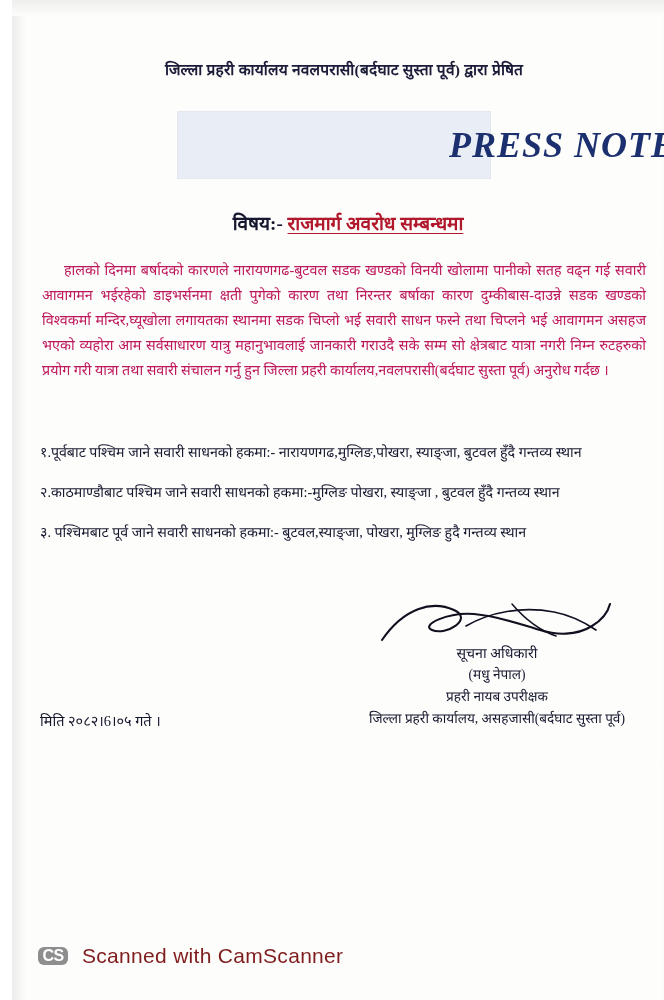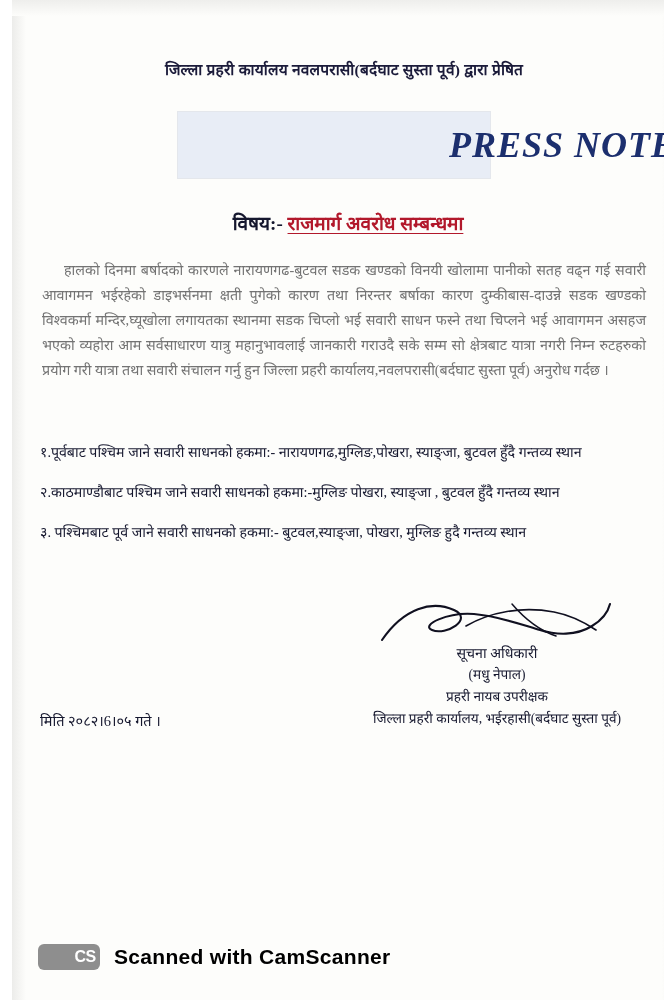--- a/index.html
+++ b/index.html
@@ -91,21 +91,21 @@
     text-underline-offset: 3px;
   }
 
   .body-para {
     position: absolute;
     top: 258px;
     left: 30px;
     width: 604px;
     font-size: 14.3px;
     line-height: 25px;
-    color: #737373;
+    color: #be185d;
     text-align: justify;
     text-indent: 22px;
   }
 
   .nimna-center {
     position: absolute;
     top: 402px;
     left: 0;
     width: 664px;
     text-align: center;
@@ -159,39 +159,37 @@
   .watermark {
     position: absolute;
     left: 26px;
     top: 944px;
     display: flex;
     align-items: center;
     gap: 14px;
   }
   .cs-logo {
     width: 30px;
-    height: 26px;
+    height: 18px;
     border-radius: 6px;
     background: #8e8e8e;
     color: #ffffff;
     font-family: "Liberation Sans", sans-serif;
     font-weight: bold;
     font-size: 16px;
     display: flex;
     align-items: center;
     justify-content: center;
     letter-spacing: -.5px;
-    padding-left: 32px;
   }
   .cs-text {
     font-family: "Liberation Sans", sans-serif;
     font-size: 21px;
-    color: #000000;
+    color: #7f1d1d;
     letter-spacing: .3px;
-    font-weight: bold;
   }
 </style>
 </head>
 <body>
 
 <div class="page">
 
   <div class="paper-edge-left"></div>
   <div class="paper-edge-right"></div>
   <div class="paper-edge-top"></div>
@@ -217,21 +215,21 @@
 
   <div class="signature-block">
     <svg class="signature-mark" viewBox="0 0 250 52">
       <path d="M12,44 C34,12 62,4 84,14 C104,23 76,40 62,34 C50,29 78,16 104,18 C128,20 150,28 170,34 C186,39 206,40 222,30 C232,24 238,16 240,8" fill="none" stroke="#101020" stroke-width="2.1" stroke-linecap="round"></path>
       <path d="M96,30 C120,16 152,10 184,16 C200,19 214,26 226,34" fill="none" stroke="#101020" stroke-width="1.6" stroke-linecap="round"></path>
       <path d="M142,8 C154,22 168,34 186,40" fill="none" stroke="#101020" stroke-width="1.5" stroke-linecap="round"></path>
     </svg>
     <div class="sig-line" style="margin-top:34px;">सूचना अधिकारी</div>
     <div class="sig-line sig-name">(मधु नेपाल)</div>
     <div class="sig-line sig-name">प्रहरी नायब उपरीक्षक</div>
-    <div class="sig-line sig-office">जिल्ला प्रहरी कार्यालय, भईरहासी(बर्दघाट सुस्ता पूर्व)</div>
+    <div class="sig-line sig-office">जिल्ला प्रहरी कार्यालय, असहजासी(बर्दघाट सुस्ता पूर्व)</div>
   </div>
 
   <div class="date-line">मिति २०८२।6।०५ गते ।</div>
 
   <div class="watermark">
     <div class="cs-logo">CS</div>
     <div class="cs-text">Scanned with CamScanner</div>
   </div>
 
 </div>

